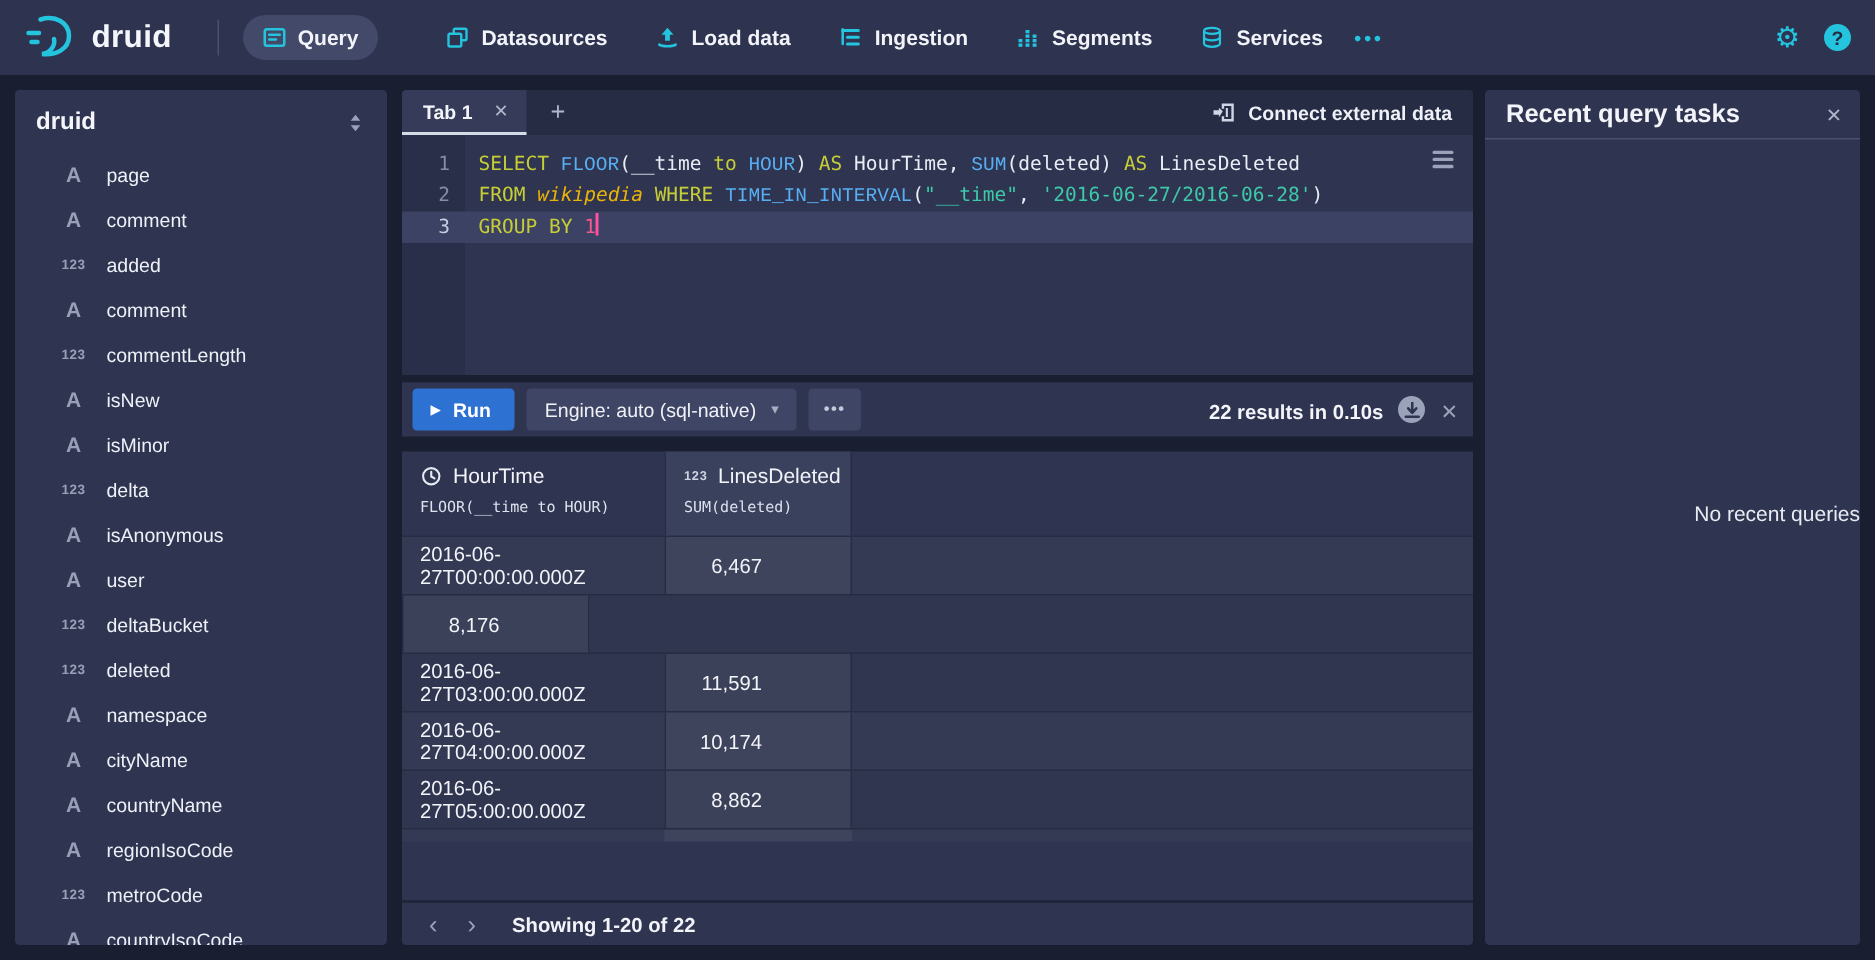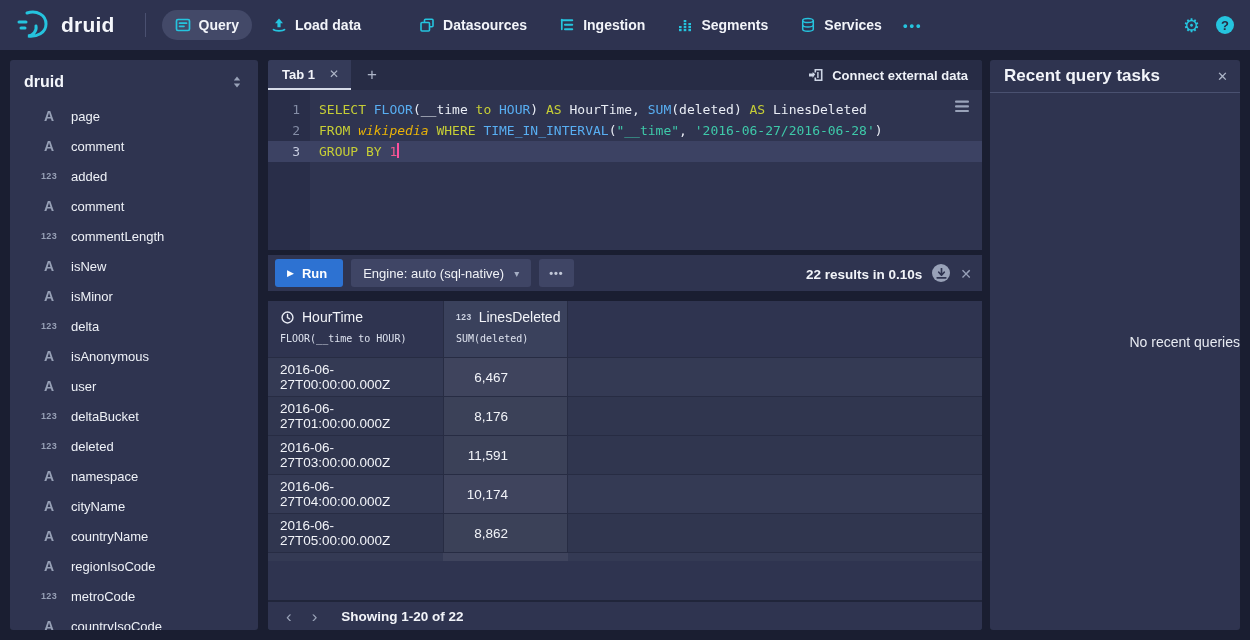--- a/index.html
+++ b/index.html
@@ -62,21 +62,21 @@
     font-family:"DejaVu Sans Mono", monospace; font-size:13px; }
   .gutter { width:42px; background:#292e49; flex:none; padding-top:9px; }
   .gutter-num { height:21px; line-height:21px; text-align:right; padding-right:10px; color:#8items;}
   .gutter-num { color:#848dа6; }
   .gutter-num { height:21px; line-height:21px; text-align:right; padding-right:10px; color:#848da6; }
   .gutter-num.active { background:#3c4263; color:#c7cde0; }
   .code-area { flex:1; padding-top:9px; position:relative; }
   .code-line { height:21px; line-height:21px; padding-left:9px; white-space:pre; }
   .code-line.active { background:#3c4263; }
   .kw  { color:#c6ce36; }
-  .fn  { color:#58aef2; }
+  .fn  { color:#58aef2;font-family:Liberation Mono, monospace; }
   .pl  { color:#e9edf5; }
   .str { color:#3ec9a9; }
   .num { color:#f2598f; }
   .tbl { color:#eab308; font-style:italic; }
   .cursor { display:inline-block; width:2px; height:15px; background:#ff4f9e; vertical-align:-2px; }
   .editor-menu { position:absolute; right:12px; top:10px; cursor:pointer; }
   .gapstrip { background:#1a1e31; flex:none; }
   
   .runbar { height:36px; display:flex; align-items:center; padding:0 10px 0 7px; gap:8px; flex:none; background:#2f3450; }
   .run-btn {
@@ -144,37 +144,37 @@
   <div class="nav-items" id="nav-items">
       <div class="nav-item active">
         <span class="nav-ico">
           <svg width="16" height="16" viewBox="0 0 16 16">
             <rect x="1.5" y="2.5" width="13" height="11" rx="1.5" fill="none" stroke="#25c4de" stroke-width="1.7"></rect>
             <path d="M4.5 6.2h7M4.5 9.3h4.5" stroke="#25c4de" stroke-width="1.7" stroke-linecap="round"></path>
           </svg>
         </span>
         <span class="nav-label">Query</span>
       </div>
+      <div class="nav-item divided">
+        <span class="nav-ico">
+          <svg width="16" height="16" viewBox="0 0 16 16">
+            <rect x="2" y="5.5" width="8.5" height="8.5" rx="1" fill="none" stroke="#25c4de" stroke-width="1.6"></rect>
+            <path d="M5.5 5.5V3.2a1 1 0 0 1 1-1H13a1 1 0 0 1 1 1v5.6a1 1 0 0 1-1 1h-2.5" fill="none" stroke="#25c4de" stroke-width="1.6"></path>
+          </svg>
+        </span>
+        <span class="nav-label">Datasources</span>
+      </div>
       <div class="nav-item">
         <span class="nav-ico">
           <svg width="16" height="16" viewBox="0 0 16 16">
             <path d="M8 1.5l4 4.7H9.6v4H6.4v-4H4z" fill="#25c4de"></path>
             <path d="M2.5 12.7c1.6 1.5 9.4 1.5 11 0" fill="none" stroke="#25c4de" stroke-width="1.7" stroke-linecap="round"></path>
           </svg>
         </span>
         <span class="nav-label">Load data</span>
-      </div>
-      <div class="nav-item divided">
-        <span class="nav-ico">
-          <svg width="16" height="16" viewBox="0 0 16 16">
-            <rect x="2" y="5.5" width="8.5" height="8.5" rx="1" fill="none" stroke="#25c4de" stroke-width="1.6"></rect>
-            <path d="M5.5 5.5V3.2a1 1 0 0 1 1-1H13a1 1 0 0 1 1 1v5.6a1 1 0 0 1-1 1h-2.5" fill="none" stroke="#25c4de" stroke-width="1.6"></path>
-          </svg>
-        </span>
-        <span class="nav-label">Datasources</span>
       </div>
       <div class="nav-item">
         <span class="nav-ico">
           <svg width="16" height="16" viewBox="0 0 16 16">
             <path d="M2.8 2.5v9.8" stroke="#25c4de" stroke-width="1.7" stroke-linecap="round"></path>
             <path d="M2.8 3.3h10.4M6 7.8h7.2M6 12.3h7.2" stroke="#25c4de" stroke-width="2.1" stroke-linecap="round"></path>
           </svg>
         </span>
         <span class="nav-label">Ingestion</span>
       </div>
@@ -390,21 +390,20 @@
       </div>
     </div>
     <div id="tbody">
         <div class="trow">
           <div class="td c1">2016-06-27T00:00:00.000Z</div>
           <div class="td c2">
             <span class="numval">6,467</span>
           </div>
         </div>
         <div class="trow even">
-          <div class="td c1">2016-06-27T01:00:00.000Z</div>
           <div class="td c2">
             <span class="numval">8,176</span>
           </div>
         </div>
         <div class="trow even">
           <div class="td c1">2016-06-27T03:00:00.000Z</div>
           <div class="td c2">
             <span class="numval">11,591</span>
           </div>
         </div>

